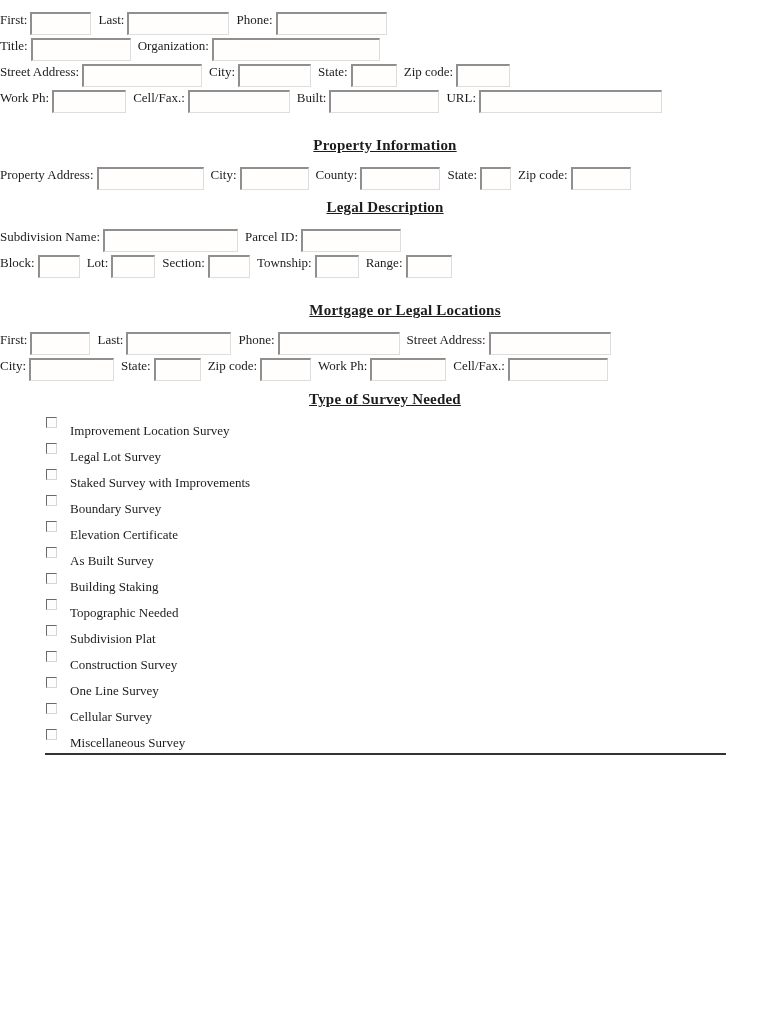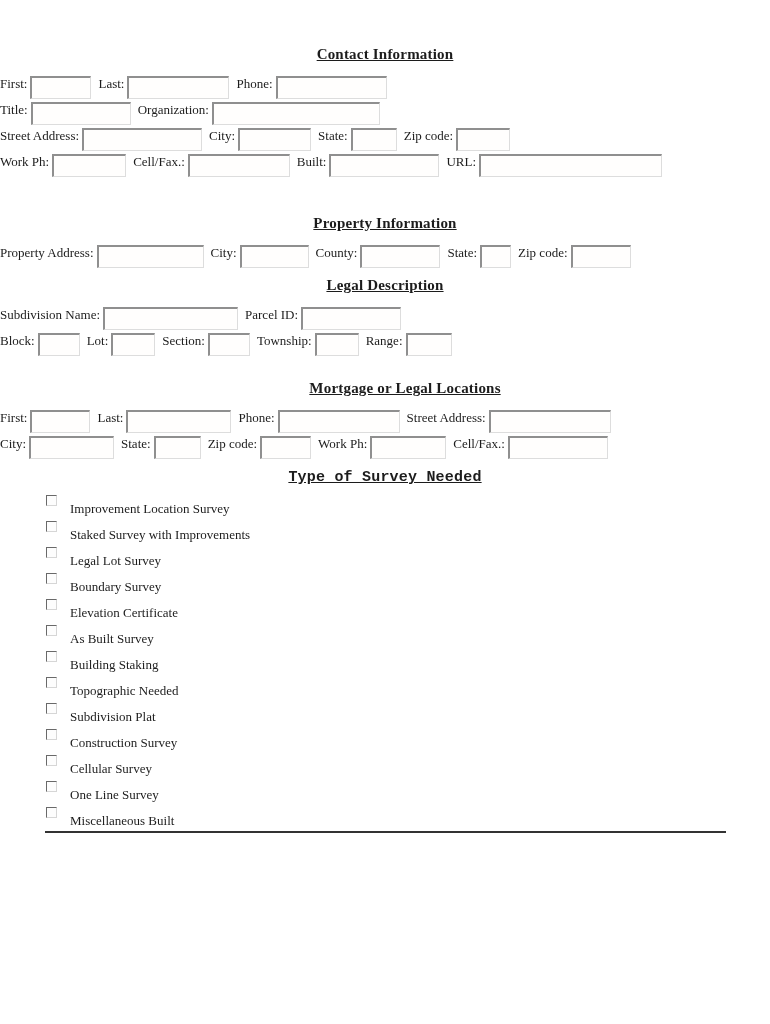--- a/index.html
+++ b/index.html
@@ -14,24 +14,24 @@
   }
   .heading {
     text-align:center;
     font-weight:bold;
     font-size:15px;
     line-height:19px;
     text-decoration:underline;
     letter-spacing:.2px;
   }
   #h-contact  { padding-top:45px; }
-  #h-property { margin-top:34px; }
+  #h-property { margin-top:20px; }
   #h-legal    { margin-top:5px; }
   #h-mortgage { margin-top:20px;padding-left:40px; }
-  #h-survey   { margin-top:6px;font-family:Liberation Mono, monospace; }
+  #h-survey   { margin-top:6px; }
 
   .frow {
     display:flex;
     align-items:flex-start;
     height:26px;
     white-space:nowrap;
   }
   .frow.first { margin-top:12px; }
   .lbl { line-height:15px; margin-right:3px; }
   .box {
@@ -61,21 +61,20 @@
     border-bottom:1px solid #d6d6d6;
   }
   .clabel { align-self:flex-end; line-height:16px; }
   .divider { height:2px; background:#333333; margin:2px 44px 0 45px; }
 </style>
 </head>
 <body>
 
 <div class="sheet">
 
-  <div class="heading" id="h-contact">Contact Information</div>
 
   <div class="frow first">
     <span class="lbl">First:</span>
     <input type="text" class="box" style="width: 61px;">
     <span class="lbl">Last:</span>
     <input type="text" class="box" style="width: 102px;">
     <span class="lbl">Phone:</span>
     <input type="text" class="box" style="width: 111px;">
   </div>
 
@@ -173,28 +172,28 @@
 
   <div class="heading" id="h-survey">Type of Survey Needed</div>
 
   <div class="checklist">
       <div class="citem">
         <span class="cbox"></span>
         <span class="clabel">Improvement Location Survey</span>
       </div>
       <div class="citem">
         <span class="cbox"></span>
+        <span class="clabel">Legal Lot Survey</span>
+      </div>
+      <div class="citem">
+        <span class="cbox"></span>
         <span class="clabel">Staked Survey with Improvements</span>
       </div>
       <div class="citem">
         <span class="cbox"></span>
-        <span class="clabel">Legal Lot Survey</span>
-      </div>
-      <div class="citem">
-        <span class="cbox"></span>
         <span class="clabel">Boundary Survey</span>
       </div>
       <div class="citem">
         <span class="cbox"></span>
         <span class="clabel">Elevation Certificate</span>
       </div>
       <div class="citem">
         <span class="cbox"></span>
         <span class="clabel">As Built Survey</span>
       </div>
@@ -209,27 +208,27 @@
       <div class="citem">
         <span class="cbox"></span>
         <span class="clabel">Subdivision Plat</span>
       </div>
       <div class="citem">
         <span class="cbox"></span>
         <span class="clabel">Construction Survey</span>
       </div>
       <div class="citem">
         <span class="cbox"></span>
+        <span class="clabel">One Line Survey</span>
+      </div>
+      <div class="citem">
+        <span class="cbox"></span>
         <span class="clabel">Cellular Survey</span>
       </div>
       <div class="citem">
         <span class="cbox"></span>
-        <span class="clabel">One Line Survey</span>
-      </div>
-      <div class="citem">
-        <span class="cbox"></span>
-        <span class="clabel">Miscellaneous Built</span>
+        <span class="clabel">Miscellaneous Survey</span>
       </div>
     </div>
 
   <div class="divider"></div>
 
 </div>
 
 </body></html>

